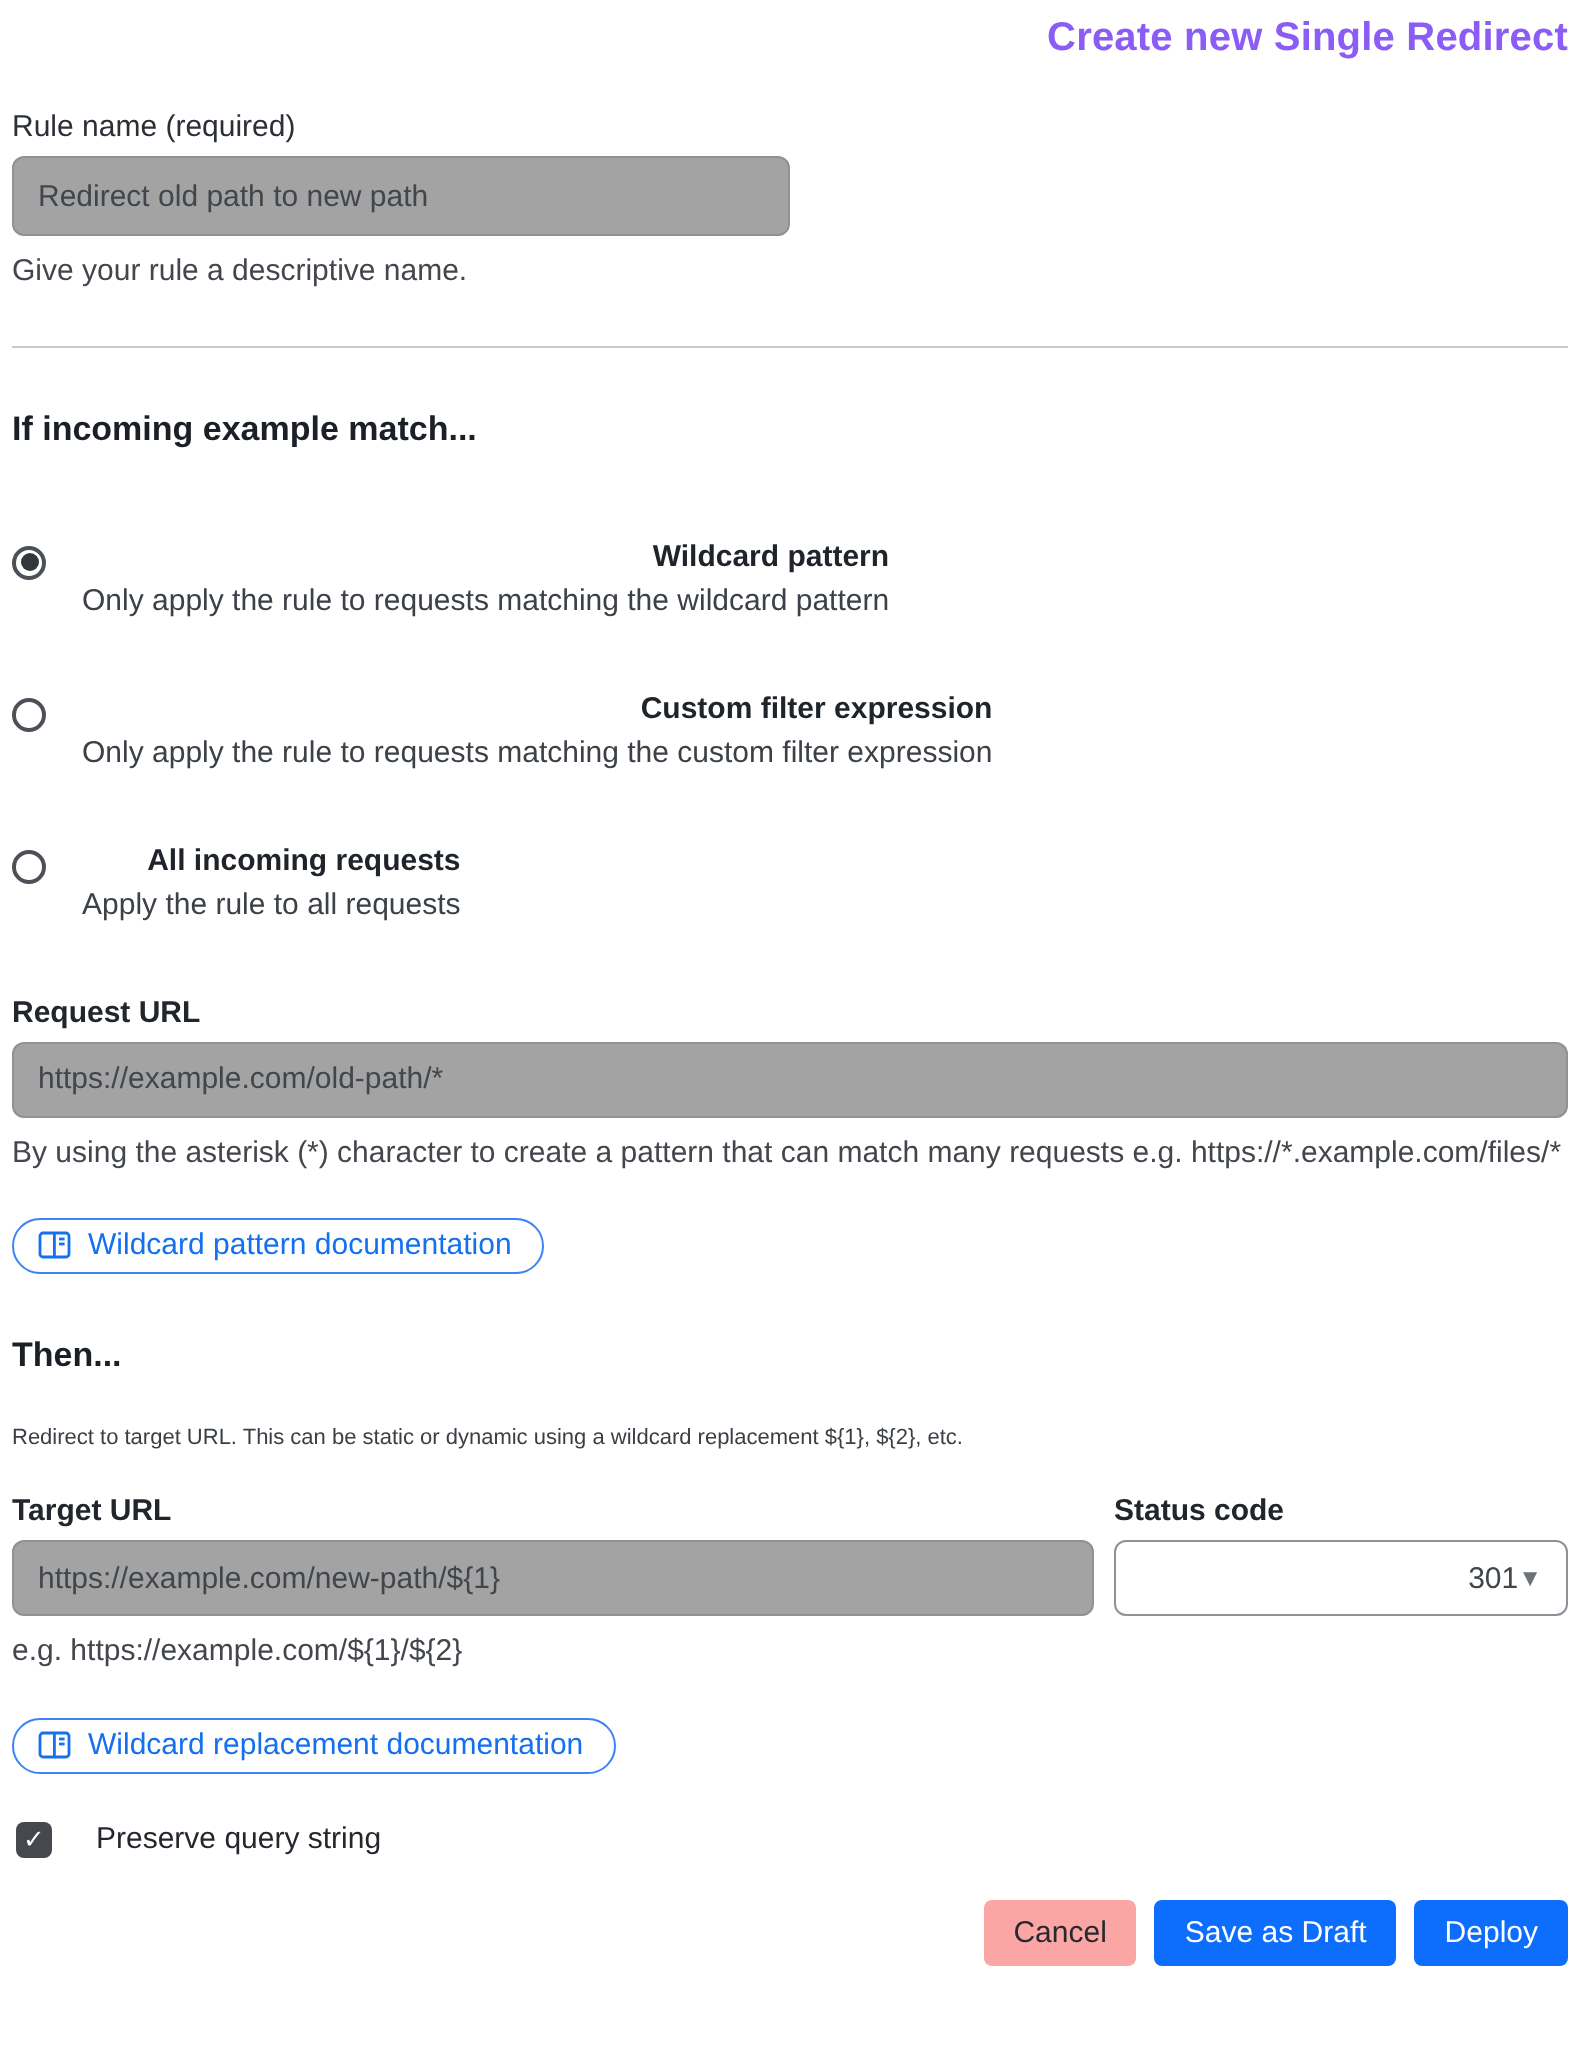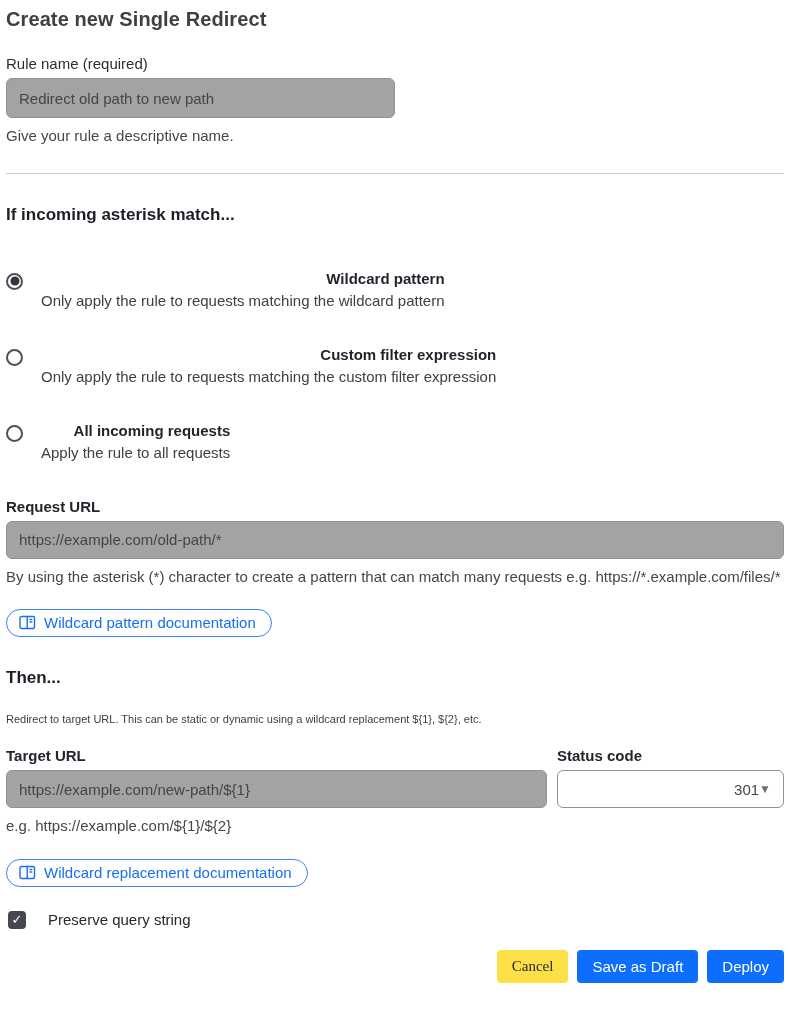--- a/index.html
+++ b/index.html
@@ -7,22 +7,23 @@
   body {
     width: 791px;
     min-height: 1032px;
     font-family: "Liberation Sans", sans-serif;
     color: #25292e;
     padding: 8px 7px 10px 6px;
   }
   .page-title {
     font-size: 20px;
     font-weight: 700;
-    color: #404040;
+    color: #8b5cf6;
     letter-spacing: 0.1px;
+    text-align: right;
   }
   .field-label {
     font-size: 15px;
     color: #2b2f36;
     margin-bottom: 6px;
   }
   .field-label.bold { font-weight: 700; color: #22262c; }
   .rule-name-block { margin-top: 24px; }
   input.text-input {
     font-family: "Liberation Sans", sans-serif;
@@ -171,39 +172,39 @@
   }
   .btn {
     font-family: "Liberation Sans", sans-serif;
     font-size: 15px;
     border: none;
     border-radius: 4px;
     height: 33px;
     padding: 0 15px;
     cursor: pointer;
   }
-  .btn-secondary { background: #fde047; color: #26292e; font-family: Liberation Serif, serif; }
+  .btn-secondary { background: #fca5a5; color: #26292e; }
   .btn-primary { background: #0d6efd; color: #ffffff; }
 </style>
 </head>
 <body>
 
 
 
 <h1 class="page-title">Create new Single Redirect</h1>
 
 <div class="rule-name-block">
   <div class="field-label">Rule name (required)</div>
   <input class="text-input" type="text" value="Redirect old path to new path" style="">
   <div class="helper-text">Give your rule a descriptive name.</div>
 </div>
 
 <hr class="divider">
 
-<h2 class="section-heading">If incoming asterisk match...</h2>
+<h2 class="section-heading">If incoming example match...</h2>
 
 <div class="radio-group">
   <div class="radio-option">
     <span class="radio-dot checked"></span>
     <span class="radio-texts">
       <div class="radio-label">Wildcard pattern</div>
       <div class="radio-desc">Only apply the rule to requests matching the wildcard pattern</div>
     </span>
   </div>
   <div class="radio-option">

